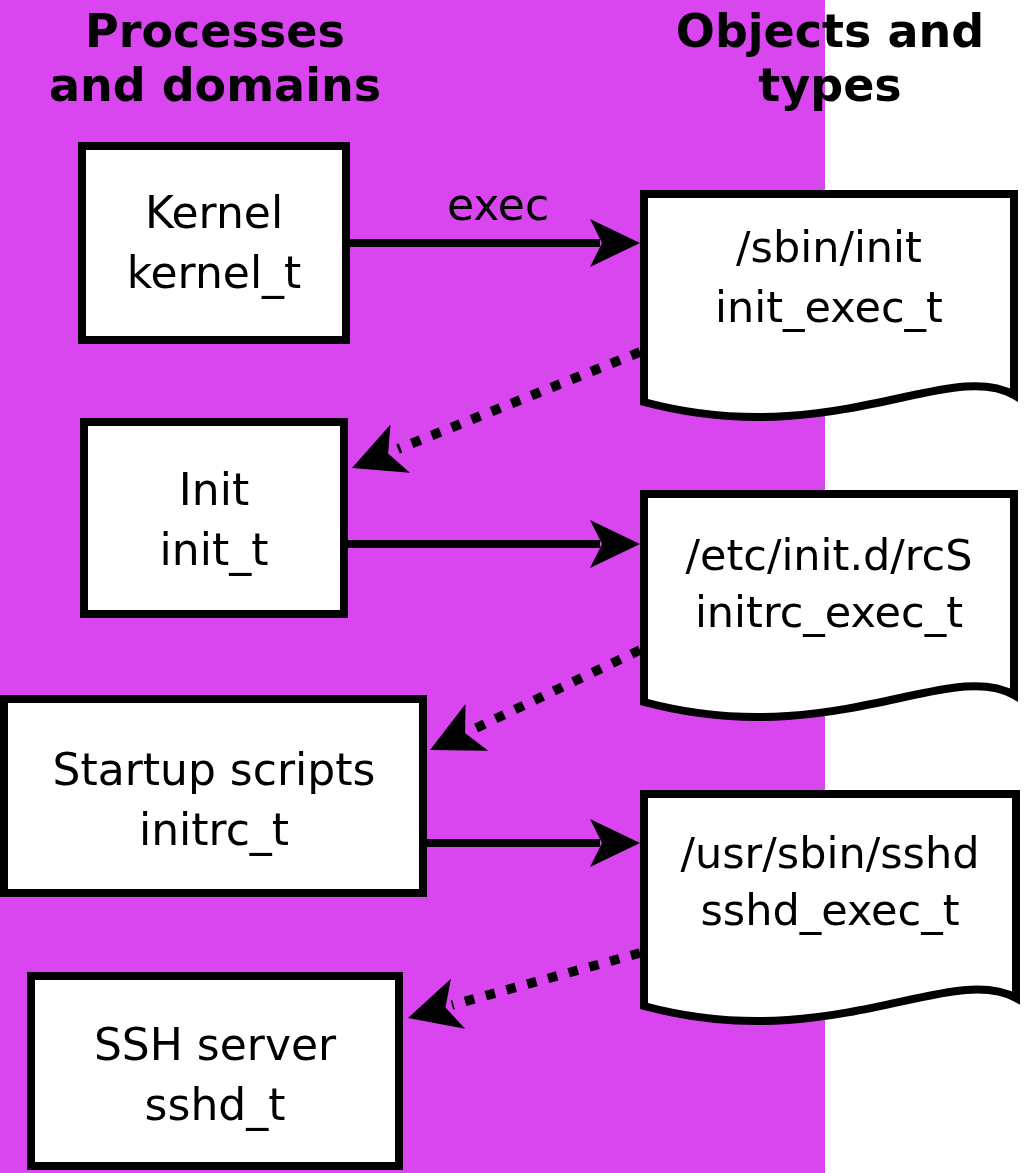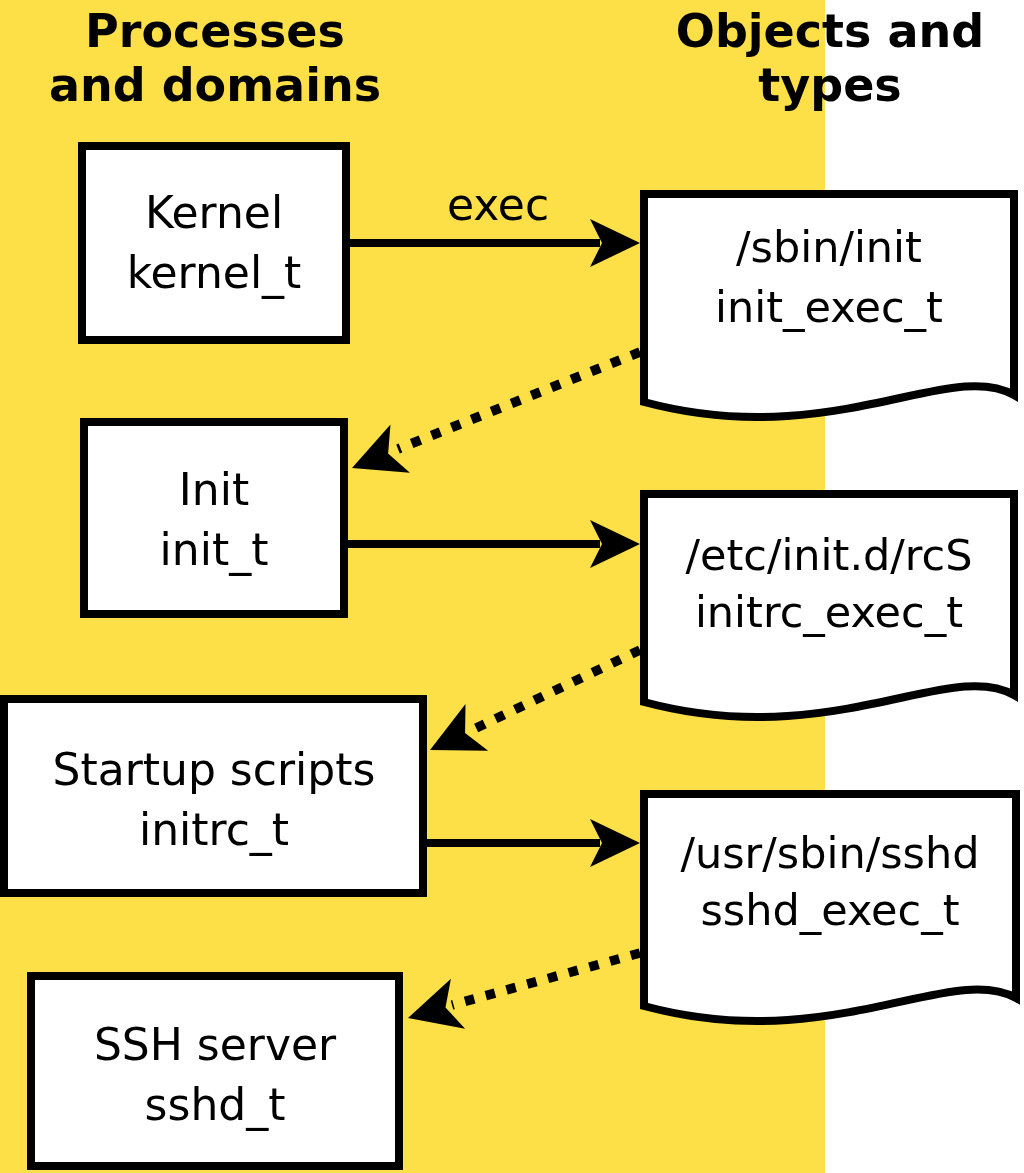--- a/index.html
+++ b/index.html
@@ -4,21 +4,21 @@
 <style>
   html, body {
     margin: 0;
     padding: 0;
     background: #ffffff;
   }
   .canvas-wrap {
     width: 825px;
     height: 1173px;
     position: relative;
-    background: #fde047;
+    background: #d946ef;
   }
   svg text {
     font-family: "DejaVu Sans", "Liberation Sans", sans-serif;
     fill: #000000;
   }
   .hdr {
     font-size: 46px;
     font-weight: bold;
   }
   .boxtxt {

